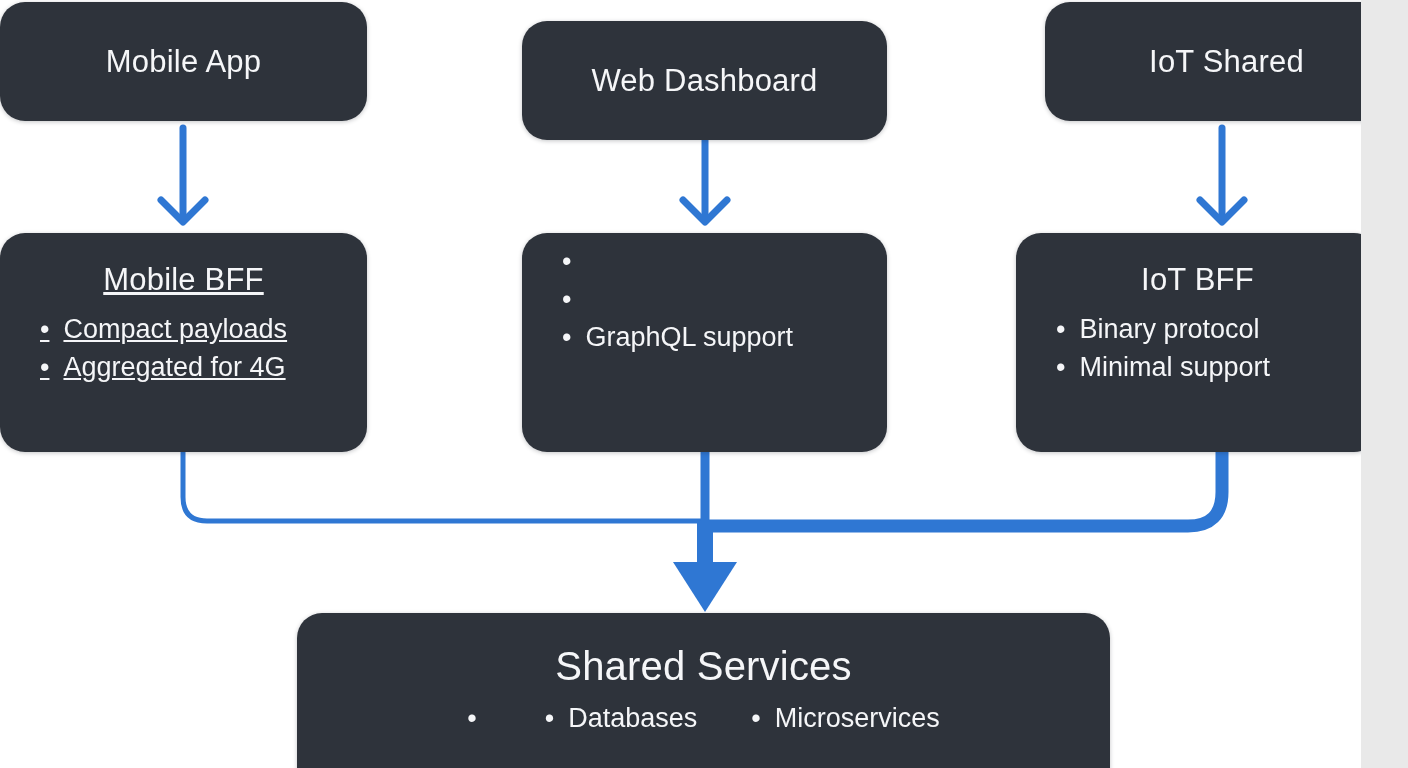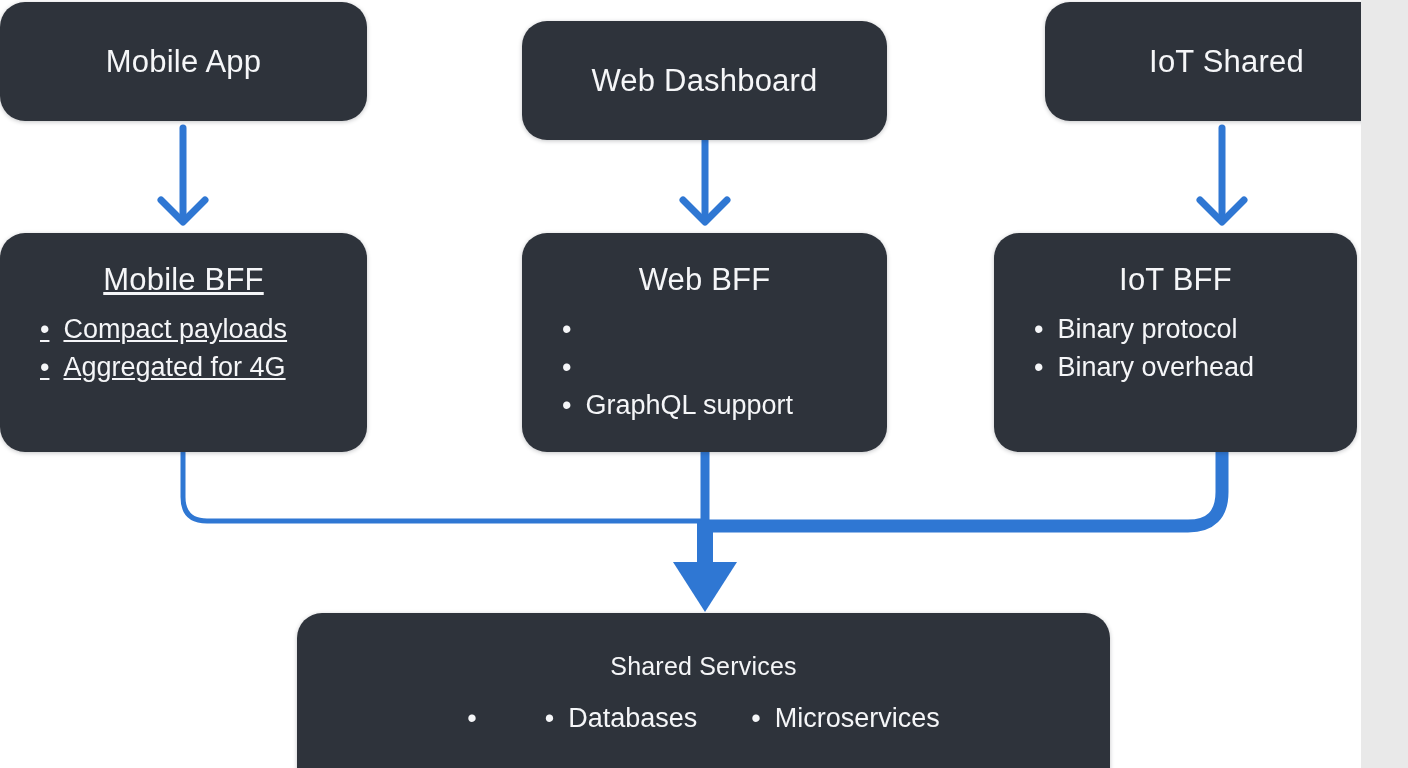--- a/index.html
+++ b/index.html
@@ -44,21 +44,21 @@
   #mobile-app    { left: 0px;    width: 367px; top: 2px; }
   #web-dashboard { left: 522px;  width: 365px; top: 21px; }
   #iot-devices   { left: 1045px; width: 363px; top: 2px; }
 
   .bff-box {
     top: 233px;
     height: 219px;
   }
   #mobile-bff { left: 0px;    width: 367px; text-decoration: underline; }
   #web-bff    { left: 522px;  width: 365px; }
-  #iot-bff    { left: 994px; width: 363px; }
+  #iot-bff    { left: 1016px; width: 363px; }
 
   .bff-title {
     margin-top: 26px;
     text-align: center;
     font-size: 31px;
     font-weight: 500;
     line-height: 42px;
     letter-spacing: 0.2px;
   }
   .bullets {
@@ -83,21 +83,21 @@
     left: 297px;
     top: 613px;
     width: 813px;
     height: 160px;
     border-bottom-left-radius: 0;
     border-bottom-right-radius: 0;
   }
   .shared-title {
     margin-top: 32px;
     text-align: center;
-    font-size: 25px;
+    font-size: 40px;
     font-weight: 500;
     line-height: 42px;
     letter-spacing: 0.2px;
   }
   .shared-bullets {
     margin-top: 12px;
     display: flex;
     justify-content: center;
     gap: 54px;
     font-size: 27px;
@@ -150,21 +150,20 @@
         <span>Compact payloads</span>
       </div>
       <div class="bullet">
         <span class="dot">•</span>
         <span>Aggregated for 4G</span>
       </div>
     </div>
   </div>
 
   <div class="box bff-box" id="web-bff">
-    <div class="bff-title">Web BFF</div>
     <div class="bullets">
       <div class="bullet">
         <span class="dot">•</span>
       </div>
       <div class="bullet">
         <span class="dot">•</span>
       </div>
       <div class="bullet">
         <span class="dot">•</span>
         <span>GraphQL support</span>
@@ -174,21 +173,21 @@
 
   <div class="box bff-box" id="iot-bff">
     <div class="bff-title">IoT BFF</div>
     <div class="bullets">
       <div class="bullet">
         <span class="dot">•</span>
         <span>Binary protocol</span>
       </div>
       <div class="bullet">
         <span class="dot">•</span>
-        <span>Binary overhead</span>
+        <span>Minimal support</span>
       </div>
     </div>
   </div>
 
   <div class="box" id="shared-services">
     <div class="shared-title">Shared Services</div>
     <div class="shared-bullets">
       <div class="bullet">
         <span class="dot">•</span>
       </div>

